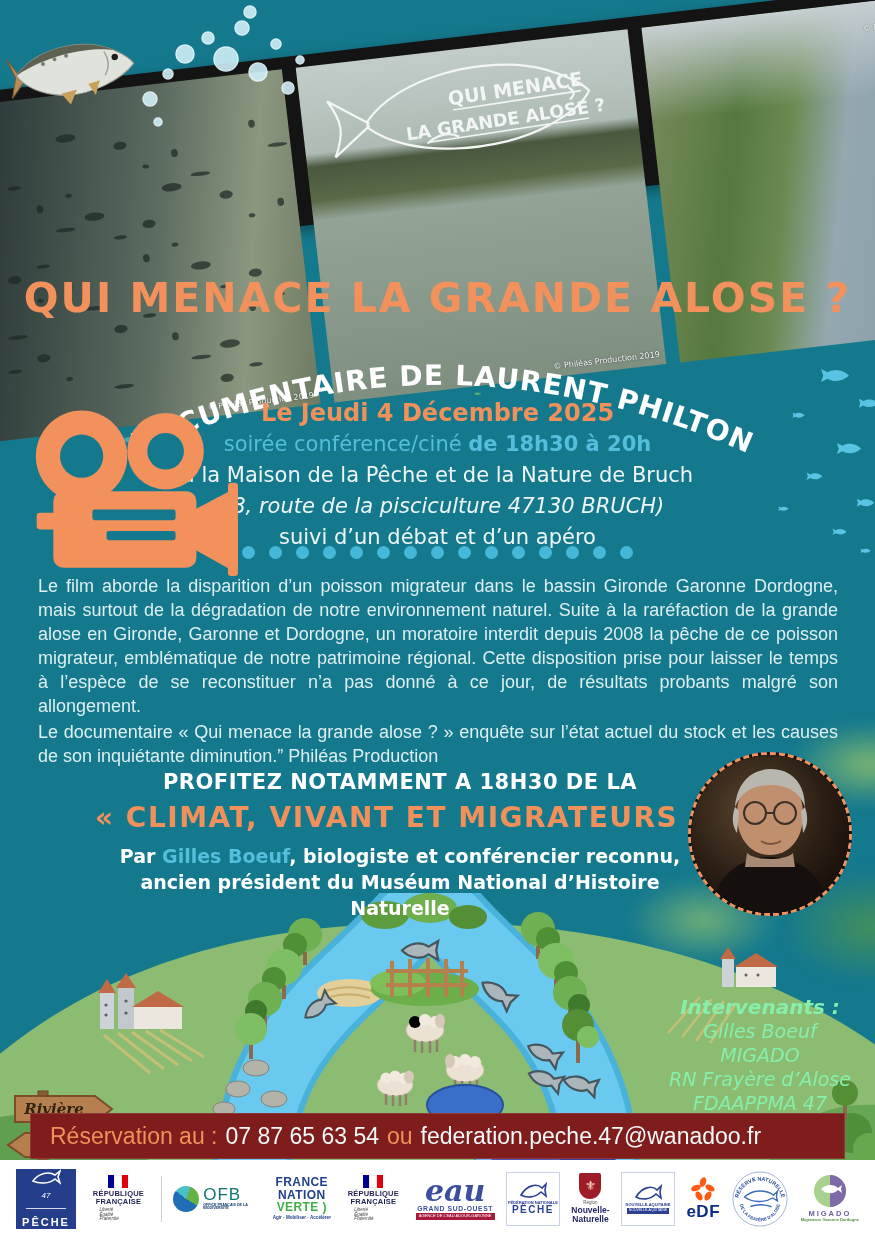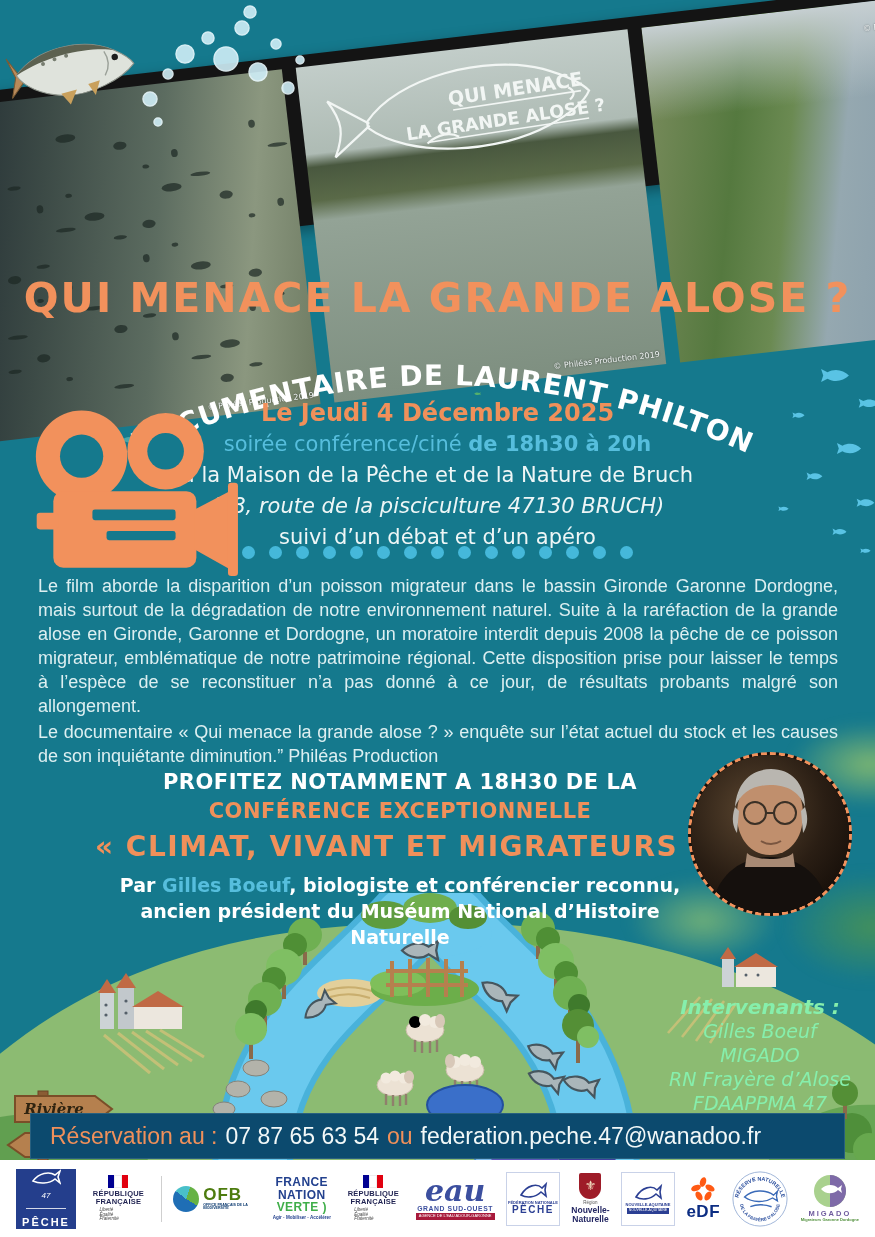--- a/index.html
+++ b/index.html
@@ -63,21 +63,21 @@
   .portrait{left:688px;top:752px;width:164px;height:164px;border-radius:50%;
             border:3px dashed #f2915c;overflow:hidden;z-index:3;background:#17110c;}
 
   
   .landscape{left:0;top:893px;z-index:2;}
   .interv{left:645px;top:995px;width:230px;text-align:center;z-index:3;color:#86efac;
           font-style:italic;font-size:19px;line-height:24px;}
   .interv .ih{font-weight:bold;font-size:20px;}
 
   
-  .resbar{left:30px;top:1113px;width:815px;height:46px;background:#0c4a6e;z-index:4;
+  .resbar{left:30px;top:1113px;width:815px;height:46px;background:#7f1d1d;z-index:4;
           display:flex;align-items:center;padding-left:20px;font-family:"Liberation Sans",sans-serif;
           font-size:23px;color:#f2f8f8;white-space:nowrap;box-shadow:0 0 0 1px rgba(255,255,255,.12) inset;}
   .resbar .or{color:#f0905a;}
   .resbar span{margin-right:8px;}
 
   
   .footer{left:0;top:1160px;width:875px;height:77px;background:#fff;z-index:5;
           display:flex;align-items:center;justify-content:space-between;padding:0 16px;}
   .logo{display:flex;flex-direction:column;align-items:center;justify-content:center;text-align:center;
         font-family:"Liberation Sans",sans-serif;line-height:1.05;}
@@ -87,21 +87,21 @@
   .microline{width:40px;border-top:1px solid rgba(255,255,255,.8);margin:2px 0 1px;}
   .lg-rf{width:62px;}
   .rfflag{width:20px;height:13px;display:flex;margin-bottom:2px;}
   .rfflag i{flex:1;}
   .rf1{background:#000091;} .rf2{background:#fff;border:1px solid #eee;} .rf3{background:#e1000f;}
   .rftxt{font-size:7.5px;font-weight:bold;color:#1f2251;letter-spacing:.2px;}
   .rfmotto{font-size:4.5px;color:#444;font-style:italic;white-space:pre-line;margin-top:2px;text-align:left;align-self:flex-start;padding-left:12px;}
   .divline{width:1px;height:46px;background:#cfcfcf;}
   .lg-ofb{flex-direction:row;gap:4px;}
   .ofbball{width:26px;height:26px;border-radius:50%;background:conic-gradient(from 200deg,#1f6eb5 0 30%,#49c0c9 30% 50%,#66b245 50% 78%,#1f6eb5 78% 100%);}
-  .ofbtxt .b{font-size:17px;font-weight:bold;color:#4d7c0f;letter-spacing:1px;}
+  .ofbtxt .b{font-size:17px;font-weight:normal;color:#0f766e;letter-spacing:1px;}
   .ofbtxt .s{font-size:3.6px;color:#0b3a70;font-weight:bold;}
   .lg-fnv .l{font-size:12px;font-weight:bold;color:#23418e;letter-spacing:.4px;}
   .lg-fnv .l3{color:#3fae49;}
   .lg-fnv .tag{font-size:4.6px;color:#23418e;font-weight:bold;margin-top:2px;}
   .lg-eau .eau{font-family:"DejaVu Serif",serif;font-style:italic;font-weight:bold;font-size:30px;color:#3c4f9f;line-height:.9;}
   .lg-eau .gso{font-size:6.8px;font-weight:bold;color:#3c4f9f;letter-spacing:.6px;margin-top:1px;}
   .lg-eau .bar{font-size:4px;color:#fff;background:#a81a3c;padding:1px 3px;margin-top:1px;}
   .lg-box{width:54px;height:54px;background:#fff;border:1px solid #c9d2e8;justify-content:center;}
   .lg-box .p{font-size:10px;font-weight:bold;color:#2b3f93;letter-spacing:1.5px;}
   .lg-box .s{font-size:4px;font-weight:bold;color:#2b3f93;}
@@ -312,21 +312,20 @@
     <p>Le film aborde la disparition d’un poisson migrateur dans le bassin Gironde Garonne Dordogne, mais surtout de la dégradation de notre environnement naturel. Suite à la raréfaction de la grande alose en Gironde, Garonne et Dordogne, un moratoire interdit depuis 2008 la pêche de ce poisson migrateur, emblématique de notre patrimoine régional. Cette disposition prise pour laisser le temps à l’espèce de se reconstituer n’a pas donné à ce jour, de résultats probants malgré son allongement.</p>
     <p>Le documentaire « Qui menace la grande alose ? » enquête sur l’état actuel du stock et les causes de son inquiétante diminution.” Philéas Production</p>
   </div>
 
   <div class="blob" style="left:790px;top:722px;width:160px;height:85px;background:radial-gradient(closest-side,rgba(196,224,96,.6),rgba(196,224,96,0));"></div>
   <div class="blob" style="left:628px;top:878px;width:150px;height:85px;background:radial-gradient(closest-side,rgba(186,220,104,.55),rgba(186,220,104,0));"></div>
   <div class="blob" style="left:782px;top:872px;width:180px;height:110px;background:radial-gradient(closest-side,rgba(98,160,60,.6),rgba(98,160,60,0));"></div>
 
   <div class="abs conf">
     <div class="cf1">PROFITEZ NOTAMMENT A 18H30 DE LA</div>
-    <div class="cf2">CONFÉRENCE EXCEPTIONNELLE</div>
     <div class="cf3">« CLIMAT, VIVANT ET MIGRATEURS »</div>
     <div class="cfby">
       <span>Par </span><span class="spk">Gilles Boeuf</span><span>, biologiste et conférencier reconnu, ancien président du Muséum National d’Histoire Naturelle</span>
     </div>
   </div>
 
   <div class="abs portrait">
     <svg width="158" height="158" viewBox="0 0 158 158">
       <rect width="158" height="158" fill="#1b130c"></rect>
       <radialGradient id="pg" cx="40%" cy="35%" r="75%">

